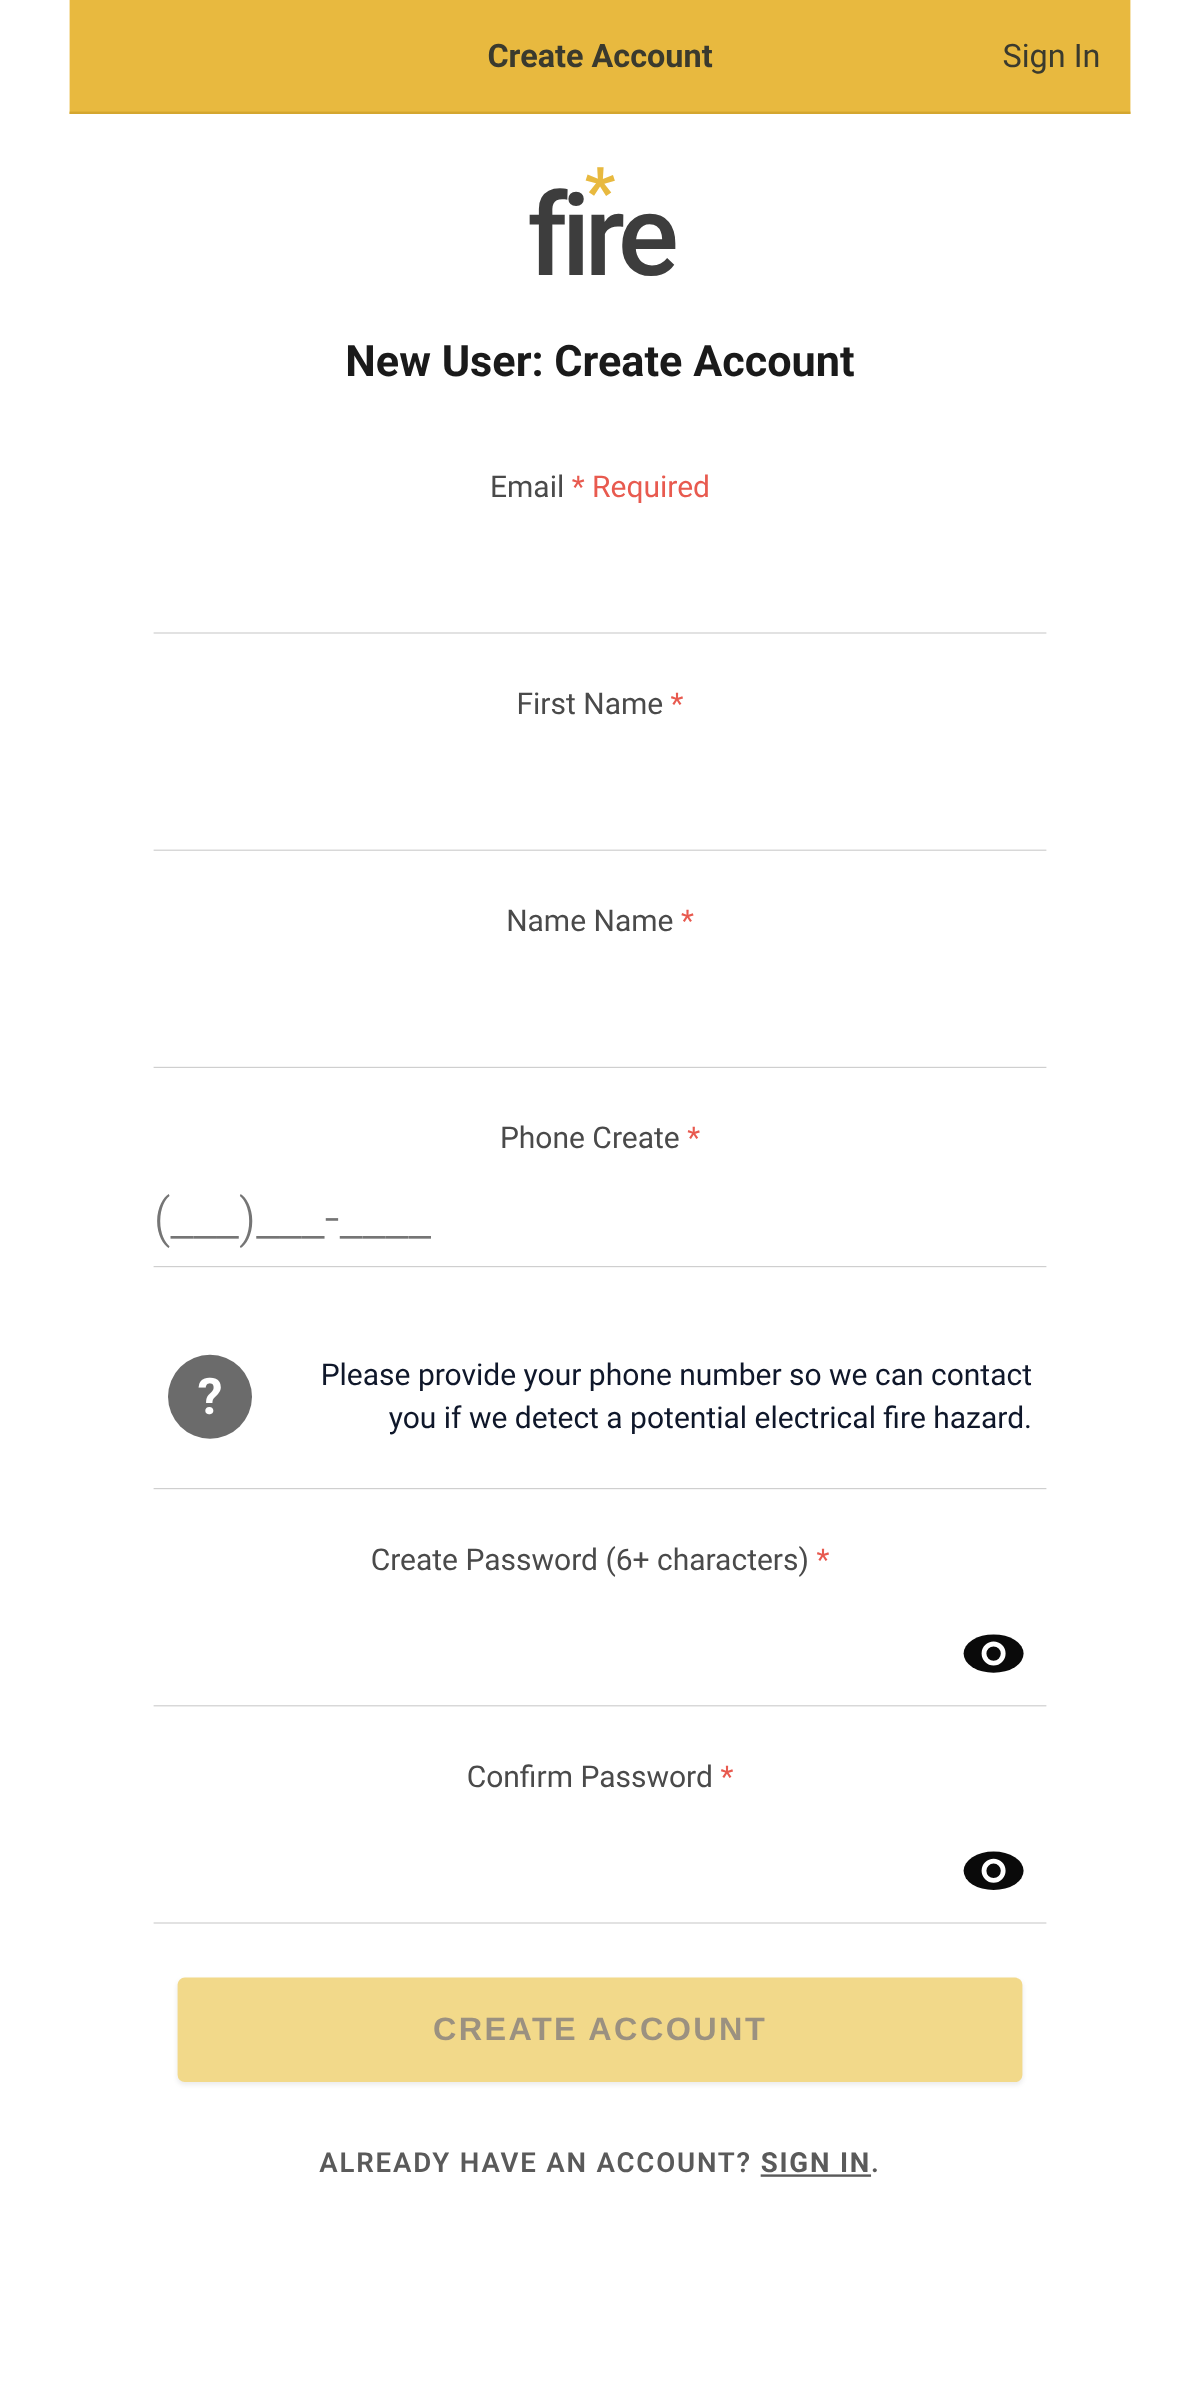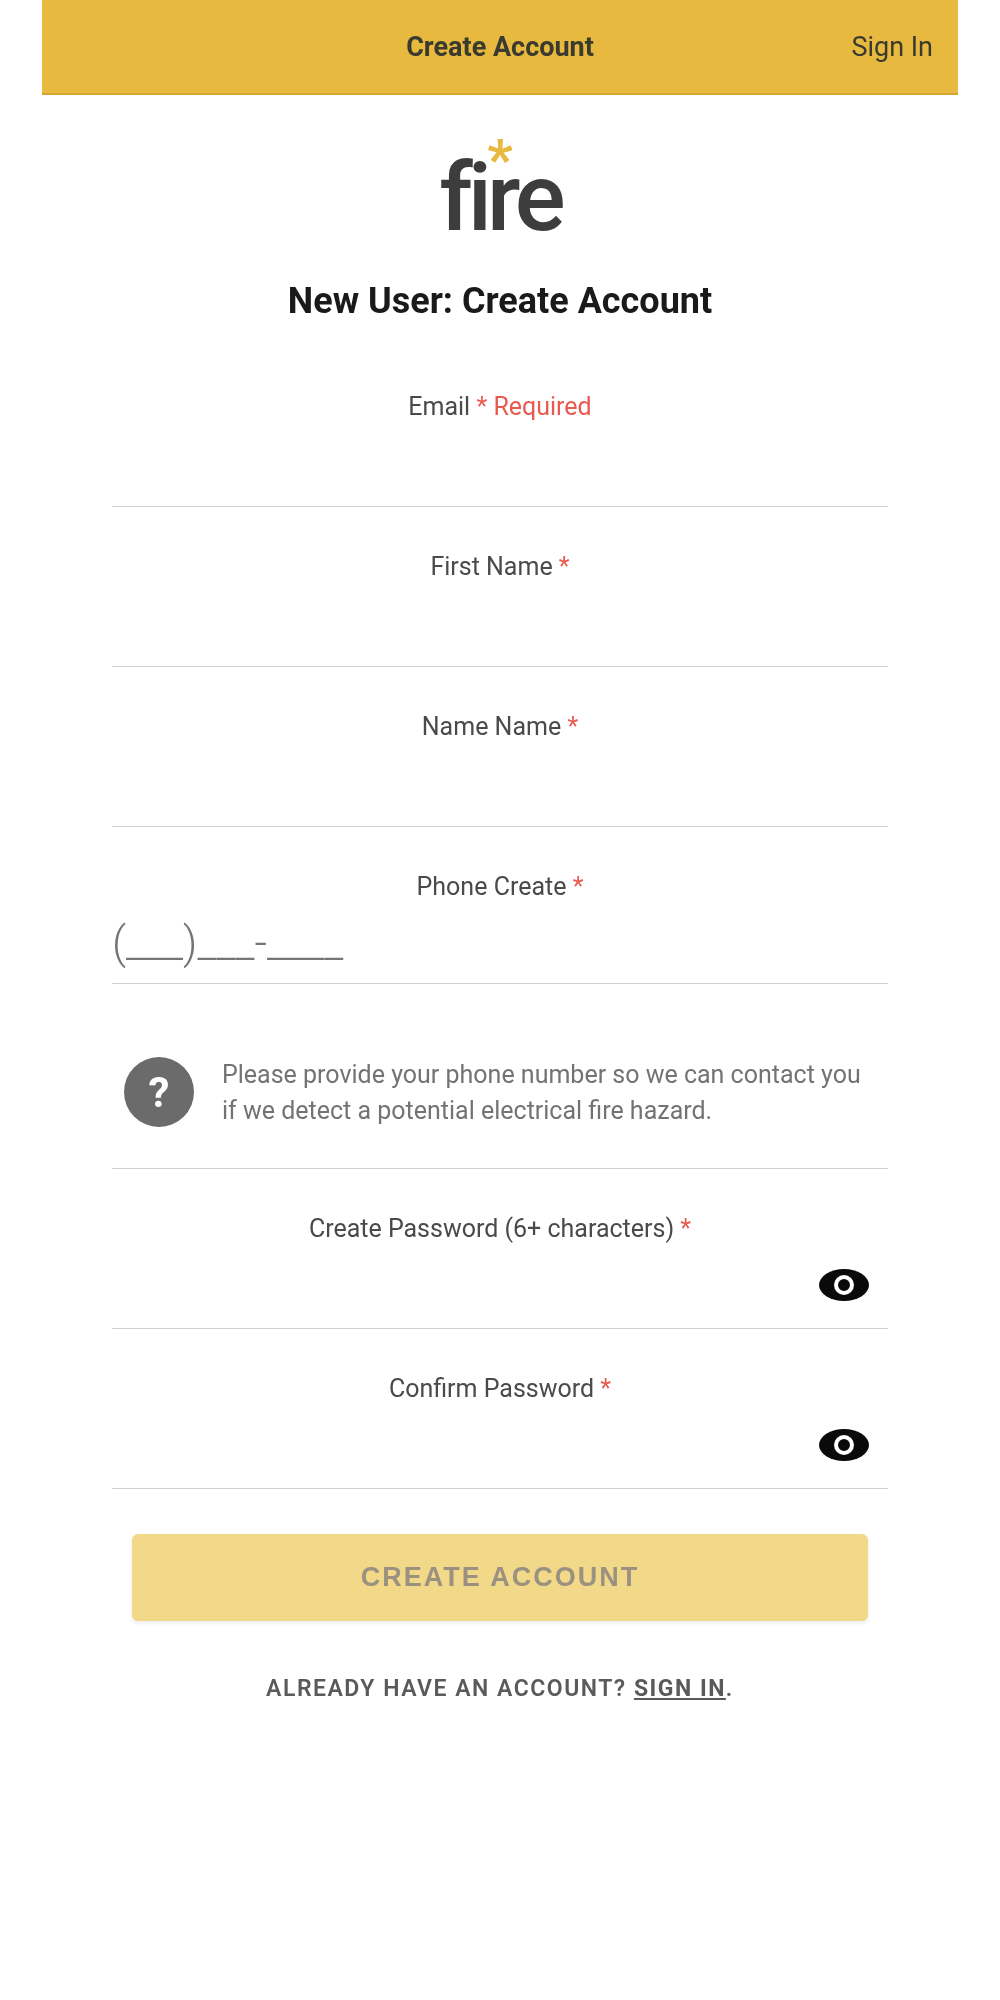--- a/index.html
+++ b/index.html
@@ -7,21 +7,21 @@
       padding: 0;
       box-sizing: border-box;
     }
     body {
       font-family: -apple-system, BlinkMacSystemFont, "Segoe UI", Roboto, Helvetica, Arial, sans-serif;
       background: #ffffff;
       width: 1000px;
       margin: 0 auto;
     }
     .outer-container {
-      padding: 0 42px;
+      padding: 0 58px;
     }
     .header-bar {
       background: #e8b93f;
       height: 95px;
       display: flex;
       align-items: center;
       border-bottom: 2px solid #d4a62f;
       position: relative;
     }
     .header-tab {
@@ -94,20 +94,21 @@
       color: #e85a4f;
     }
     .field-input {
       width: 100%;
       border: none;
       outline: none;
       font-size: 38px;
       padding: 12px 0 18px 0;
       color: #3a3a3a;
       background: transparent;
+      margin-top: 21px;
     }
     .phone-placeholder {
       font-size: 44px;
       color: #a8a8a8;
       font-weight: 300;
       padding-bottom: 10px;
       display: block;
       font-family: inherit;
     }
     .info-box {
@@ -126,22 +127,23 @@
       color: #ffffff;
       display: flex;
       align-items: center;
       justify-content: center;
       font-size: 42px;
       font-weight: 700;
       flex-shrink: 0;
     }
     .info-text {
       font-size: 25px;
-      color: #737373;
+      color: #0f172a;
       line-height: 1.45;
+      text-align: right;
     }
     .password-field {
       position: relative;
     }
     .eye-icon {
       position: absolute;
       right: 18px;
       bottom: 22px;
       cursor: pointer;
     }

